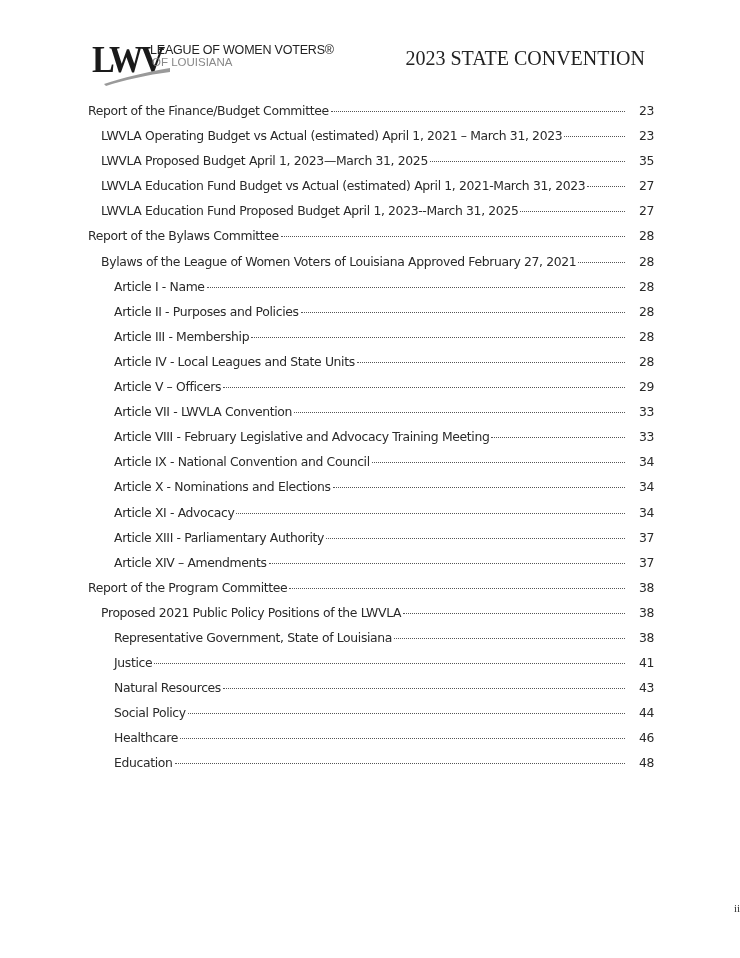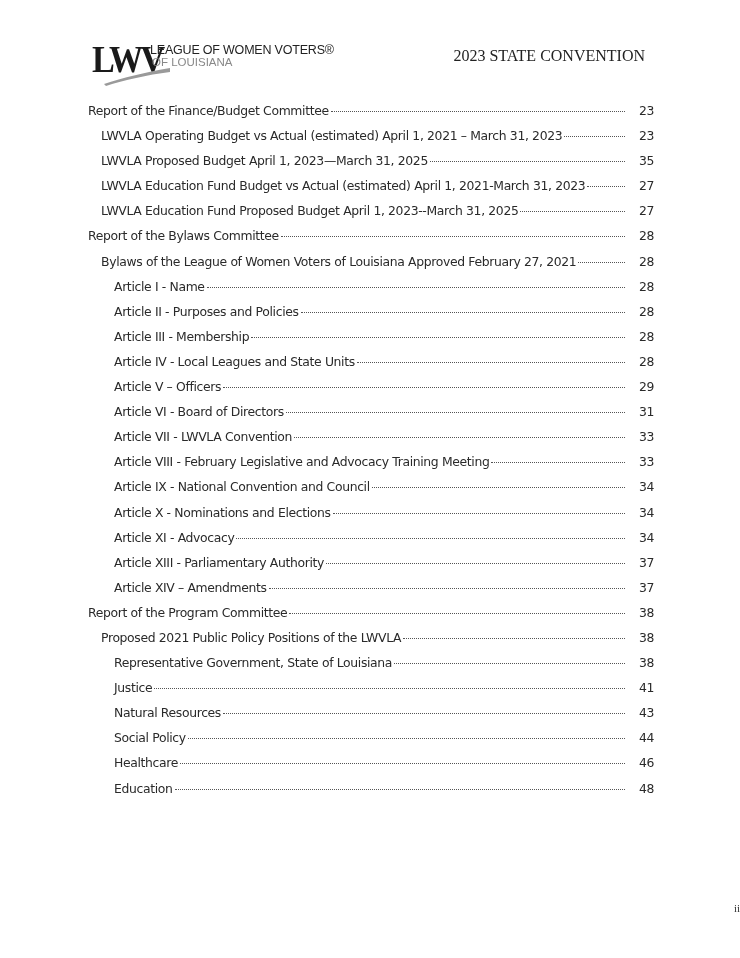--- a/index.html
+++ b/index.html
@@ -2,21 +2,21 @@
 <html><head>
 <meta charset="utf-8">
 <style>
   html, body { margin:0; padding:0; background:#ffffff; }
   body { width:740px; height:958px; position:relative; overflow:hidden; font-family:"DejaVu Sans", sans-serif; color:#222; }
   .logo { position:absolute; left:92px; top:40px; width:230px; height:50px; }
   .logo-mark { position:absolute; left:0; top:0; font-family:"Liberation Serif", serif; font-weight:bold; font-size:38px; letter-spacing:-3px; color:#1a1a1a; line-height:38px; transform:scaleX(0.9); transform-origin:left top; }
   .logo-swoosh { position:absolute; left:10px; top:26px; width:70px; height:20px; }
   .logo-line1 { position:absolute; left:58px; top:3px; font-family:"Liberation Sans", sans-serif; font-size:12.5px; color:#222; letter-spacing:-0.2px; white-space:nowrap; }
   .logo-line2 { position:absolute; left:60px; top:16px; font-family:"Liberation Sans", sans-serif; font-size:11.5px; color:#888; white-space:nowrap; }
-  .header-title { position:absolute; right:95px; top:47px; font-family:"Liberation Serif", serif; font-size:16px; color:#222; white-space:nowrap; }
+  .header-title { position:absolute; right:95px; top:47px; font-family:"Liberation Serif", serif; font-size:20px; color:#222; white-space:nowrap; }
   .toc { position:absolute; left:88px; top:98px; width:566px; }
   .toc-row { position:relative; display:flex; align-items:baseline; height:25.1px; line-height:25px; font-family:"DejaVu Sans", sans-serif; font-size:12.4px; color:#2a2a2a; letter-spacing:-0.35px;text-align:right; }
   .toc-row.l1 { padding-left:0; }
   .toc-row.l2 { padding-left:13px; }
   .toc-row.l3 { padding-left:26px; }
   .toc-text { white-space:nowrap; }
   .toc-leader { flex:1; border-bottom:1px dotted #555; margin:0 1px 0 2px; position:relative; top:-3px; height:0; }
   .toc-page { white-space:nowrap;margin-left:13px; }
   .page-num { position:absolute; left:0; width:740px; top:902px; text-align:right; font-family:"Liberation Serif", serif; font-size:11px; color:#333; }
 </style>
@@ -89,25 +89,20 @@
       <span class="toc-text">Article IV - Local Leagues and State Units</span>
       <span class="toc-leader"></span>
       <span class="toc-page">28</span>
     </div>
     <div class="toc-row l3">
       <span class="toc-text">Article V – Officers</span>
       <span class="toc-leader"></span>
       <span class="toc-page">29</span>
     </div>
     <div class="toc-row l3">
-      <span class="toc-text">Article VI - Board of Directors</span>
-      <span class="toc-leader"></span>
-      <span class="toc-page">31</span>
-    </div>
-    <div class="toc-row l3">
       <span class="toc-text">Article VII - LWVLA Convention</span>
       <span class="toc-leader"></span>
       <span class="toc-page">33</span>
     </div>
     <div class="toc-row l3">
       <span class="toc-text">Article VIII - February Legislative and Advocacy Training Meeting</span>
       <span class="toc-leader"></span>
       <span class="toc-page">33</span>
     </div>
     <div class="toc-row l3">

